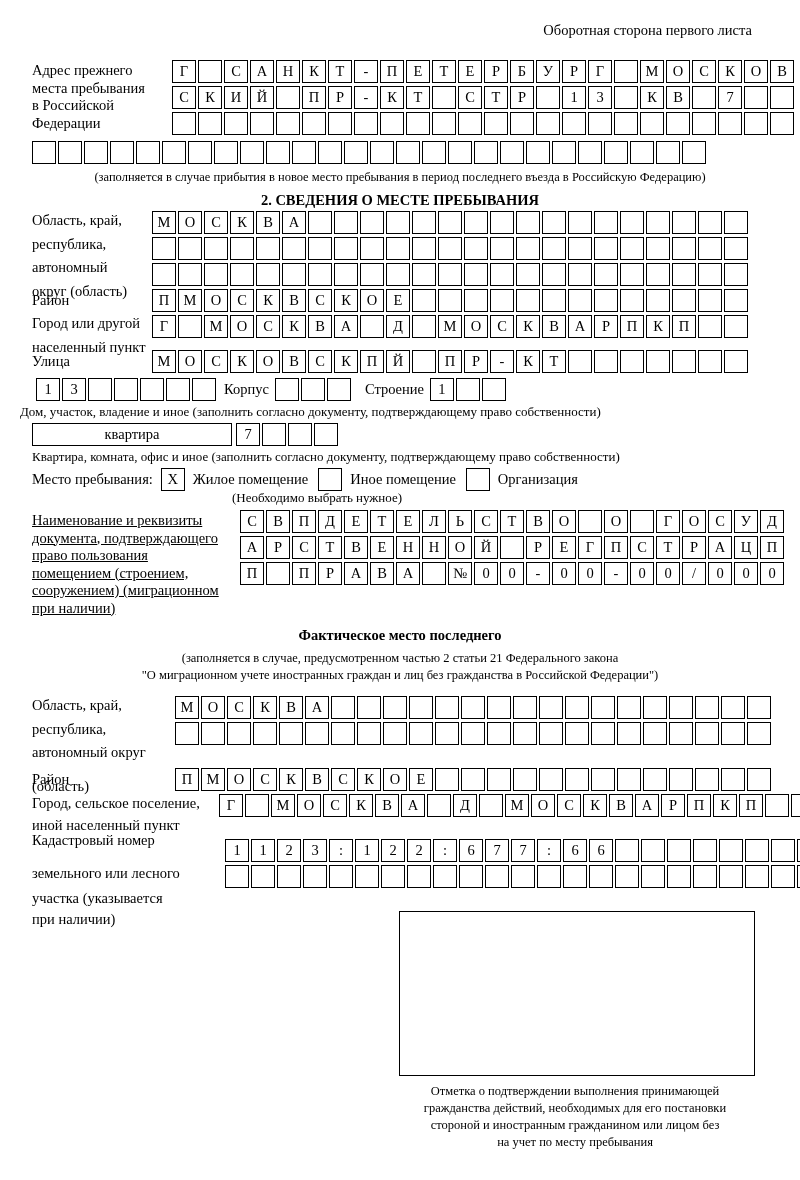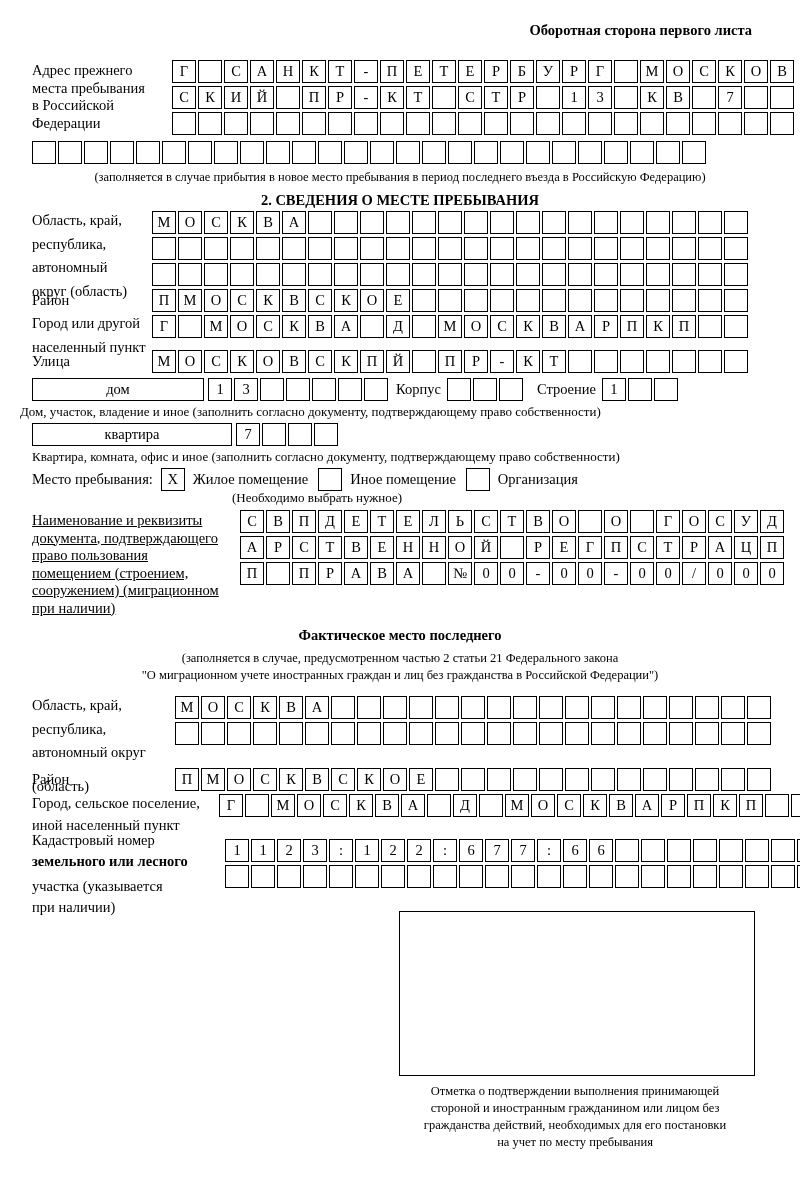--- a/index.html
+++ b/index.html
@@ -17,21 +17,20 @@
     height: 1180px;
     margin: 0 auto;
     background: #fff;
     overflow: hidden;
   }
   .hdr-right {
     position: absolute;
     right: 48px;
     top: 22px;
     font-size: 14.5px;
-    font-weight: bold;
   }
   
   .cells {
     display: flex;
     gap: 0;
   }
   .cell {
     width: 24px;
     height: 23px;
     border: 1px solid #000;
@@ -379,21 +378,20 @@
         <div class="cell"></div>
         <div class="cell"></div>
         <div class="cell"></div>
         <div class="cell"></div>
         <div class="cell"></div>
         <div class="cell"></div>
       </div>
   </div>
 
   <div class="row inline" style="left:32px; top:378px;">
-    <div class="wide-box" style="width:172px;">дом</div>
     <div class="cells" id="dom-cells" style="margin-left:4px;">
         <div class="cell">1</div>
         <div class="cell">3</div>
         <div class="cell"></div>
         <div class="cell"></div>
         <div class="cell"></div>
         <div class="cell"></div>
         <div class="cell"></div>
       </div>
     <div class="lbl" style="margin-left:6px;">Корпус</div>
@@ -646,21 +644,21 @@
         <div class="cell">П</div>
         <div class="cell">К</div>
         <div class="cell">П</div>
         <div class="cell"></div>
         <div class="cell"></div>
       </div>
   </div>
 
   <div class="row" style="left:32px; top:832px; width:190px;">
     <div class="lbl">Кадастровый номер</div>
-    <div class="lbl" style="margin-top:3px;font-weight:bold;">земельного или лесного</div>
+    <div class="lbl" style="margin-top:15px;">земельного или лесного</div>
     <div class="lbl" style="margin-top:8px;">участка (указывается</div>
     <div class="lbl" style="margin-top:3px;">при наличии)</div>
   </div>
   <div class="row" style="left:225px; top:839px;">
     <div class="cells" id="cad-row0">
         <div class="cell">1</div>
         <div class="cell">1</div>
         <div class="cell">2</div>
         <div class="cell">3</div>
         <div class="cell">:</div>
@@ -706,18 +704,18 @@
         <div class="cell"></div>
         <div class="cell"></div>
         <div class="cell"></div>
         <div class="cell"></div>
       </div>
   </div>
 
   <div class="row bigbox" style="left:399px; top:911px; width:356px; height:165px;"></div>
   <div class="row" style="left:380px; top:1084px; width:390px;">
     <div class="note">Отметка о подтверждении выполнения принимающей</div>
+    <div class="note" style="margin-top:2px;">гражданства действий, необходимых для его постановки</div>
     <div class="note" style="margin-top:2px;">стороной и иностранным гражданином или лицом без</div>
-    <div class="note" style="margin-top:2px;">гражданства действий, необходимых для его постановки</div>
     <div class="note" style="margin-top:2px;">на учет по месту пребывания</div>
   </div>
 
 </div>
 
 </body></html>

